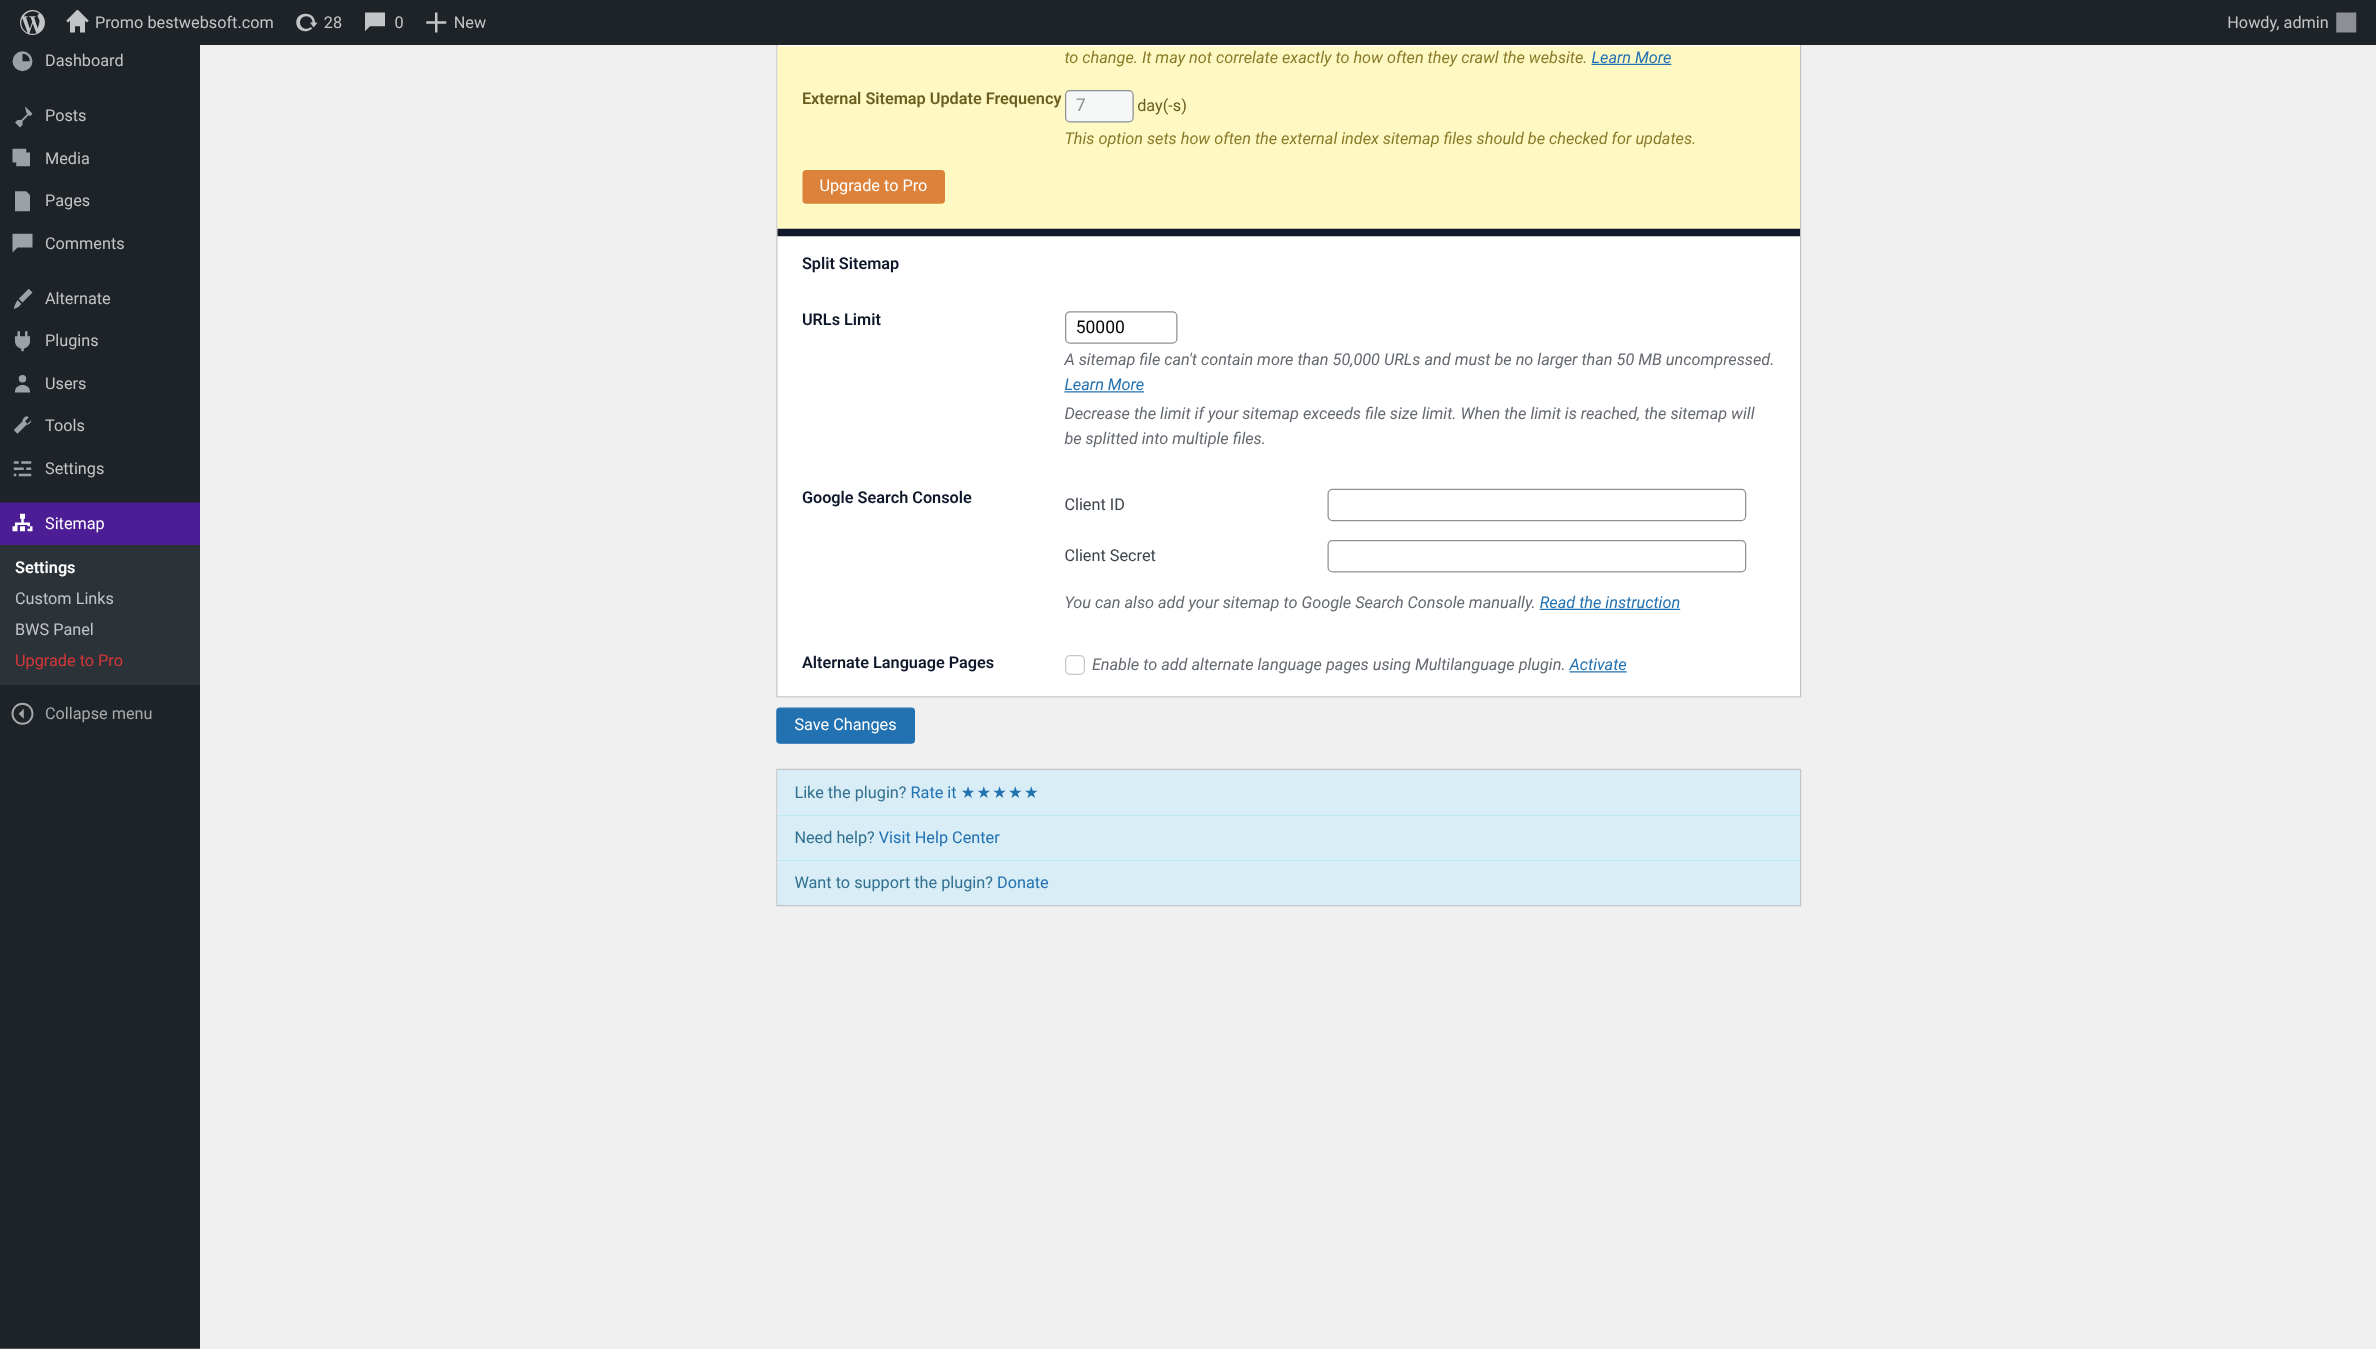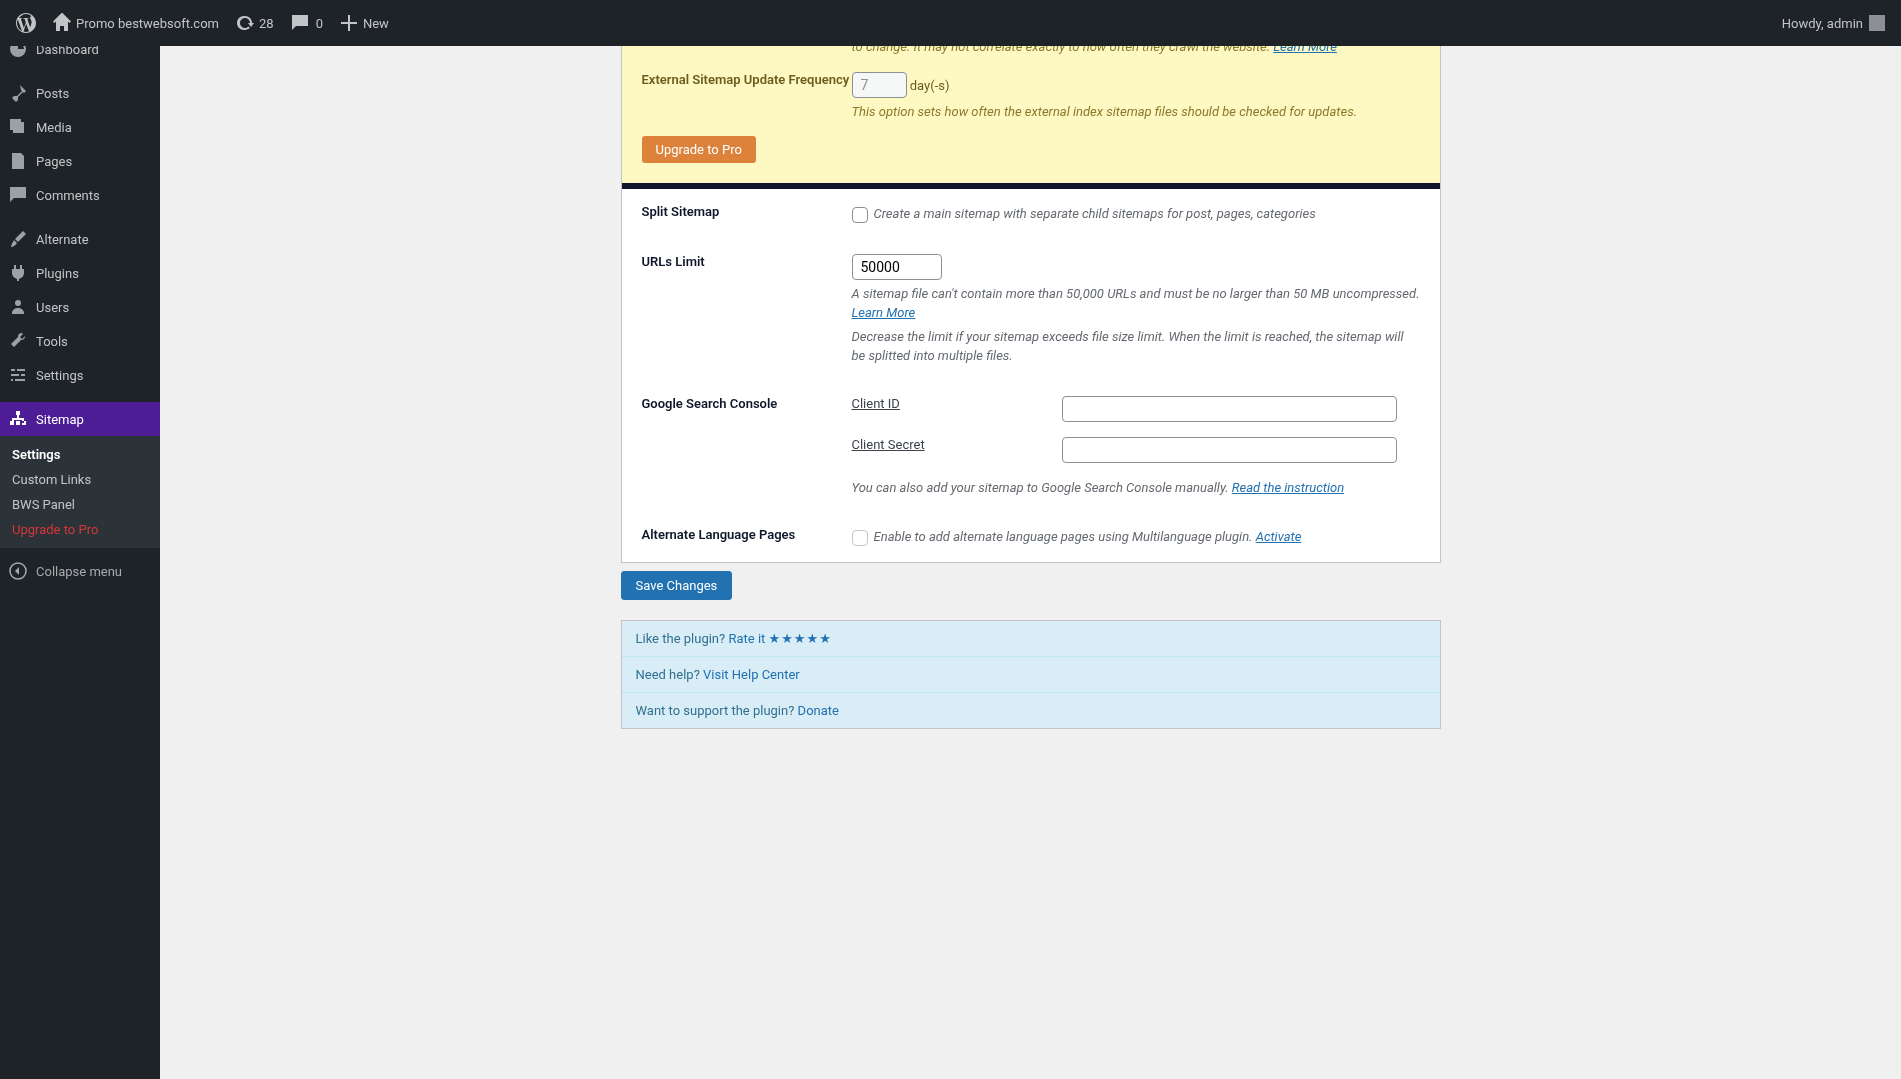--- a/index.html
+++ b/index.html
@@ -1,17 +1,17 @@
 <!DOCTYPE html>
 <html><head>
 <meta charset="utf-8">
 <style>
 * { margin: 0; padding: 0; box-sizing: border-box; font-family: -apple-system, BlinkMacSystemFont, "Segoe UI", Roboto, sans-serif; }
 body { background: #f0f0f1; color: #3c434a; font-size: 13px; }
-#adminbar { background: #1d2327; color: #c3c4c7; height: 46px; display: flex; align-items: center; padding: 0 8px; position: fixed; top: 0; left: 0; right: 0; z-index: 999; }
+#adminbar { background: #1d2327; color: #c3c4c7; height: 36px; display: flex; align-items: center; padding: 0 8px; position: fixed; top: 0; left: 0; right: 0; z-index: 999; }
 #adminbar .ab-item { display: flex; align-items: center; padding: 0 8px; height: 32px; color: #c3c4c7; cursor: pointer; }
 #adminbar .ab-right { margin-left: auto; display: flex; align-items: center; }
 #adminbar svg { width: 20px; height: 20px; fill: currentColor; }
 #adminbar .avatar { width: 16px; height: 16px; background: #8c8f94; margin-left: 6px; }
 #adminmenu { position: fixed; top: 32px; left: 0; width: 160px; bottom: 0; background: #1d2327; color: #c3c4c7; }
 #adminmenu .menu-item { display: flex; align-items: center; height: 34px; padding: 0 8px; cursor: pointer; color: #c3c4c7; }
 #adminmenu .menu-item svg { width: 20px; height: 20px; margin-right: 8px; fill: rgba(240,246,252,0.6); }
 #adminmenu .menu-item.current { background: #4c1d95; color: #fff; position: relative; }
 #adminmenu .menu-item.current svg { fill: #fff; }
 #adminmenu .menu-item.current::after { content: ""; position: absolute; right: -8px; top: 50%; margin-top: -8px; border: 8px solid transparent; border-right-color: #f0f0f1; }
@@ -30,21 +30,21 @@
 .prozone .field-label { color: #6b5d1f; }
 .field-body { flex: 1; }
 .desc { color: #646970; font-style: italic; margin-top: 4px; line-height: 1.5; }
 .prozone .desc { color: #8a7a2a; }
 .desc a { color: #2271b1; text-decoration: underline; }
 input[type=text], input[type=number] { border: 1px solid #8c8f94; border-radius: 4px; padding: 4px 8px; font-size: 14px; background: #fff; }
 input:disabled { background: #f6f7f7; color: #8c8f94; }
 input[type=checkbox] { width: 16px; height: 16px; border: 1px solid #8c8f94; border-radius: 4px; appearance: none; vertical-align: middle; margin-right: 6px; background: #fff; cursor: pointer; }
 .btn-orange { background: #dd823b; color: #fff; border: none; padding: 6px 14px; border-radius: 3px; cursor: pointer; font-size: 13px; }
 .btn-primary { background: #2271b1; color: #fff; border: 1px solid #2271b1; padding: 6px 14px; border-radius: 3px; cursor: pointer; font-size: 13px; }
-.gsc-sub { display: flex; align-items: flex-start; margin-bottom: 15px; text-decoration: underline; }
+.gsc-sub { display: flex; align-items: center; margin-bottom: 15px; }
 .gsc-sub-label { width: 210px; flex-shrink: 0; }
 .footer-boxes { max-width: 820px; margin: 20px auto 0; border: 1px solid #c3c4c7; }
 .footer-box { background: #d9edf7; padding: 10px 14px; border-bottom: 1px solid #bce8f1; color: #31708f; }
 .footer-box:last-child { border-bottom: none; }
 .footer-box a { color: #2271b1; text-decoration: none; }
 .stars { color: #2271b1; letter-spacing: 1px; }
 .save-wrap { max-width: 820px; margin: 8px auto 0; }
 .spacer { height: 10px; }
 </style>
 </head>
@@ -182,23 +182,20 @@
         <div class="field-body">
           <input type="text" disabled="" style="width: 55px;" value="7"> <span style="color:#6b5d1f">day(-s)</span>
           <div class="desc">This option sets how often the external index sitemap files should be checked for updates.</div>
         </div>
       </div>
       <button class="btn-orange">Upgrade to Pro</button>
     </div>
 
     <div class="field-row">
       <div class="field-label">Split Sitemap</div>
-      <div class="field-body">
-        <label><input type="checkbox" style=""><span class="desc" style="display:inline">Create a main sitemap with separate child sitemaps for post, pages, categories</span></label>
-      </div>
     </div>
 
     <div class="field-row">
       <div class="field-label">URLs Limit</div>
       <div class="field-body">
         <input type="number" style="width: 90px;" value="50000">
         <div class="desc"><span>A sitemap file can't contain more than 50,000 URLs and must be no larger than 50 MB uncompressed.</span> <a href="#">Learn More</a></div>
         <div class="desc">Decrease the limit if your sitemap exceeds file size limit. When the limit is reached, the sitemap will be splitted into multiple files.</div>
       </div>
     </div>

